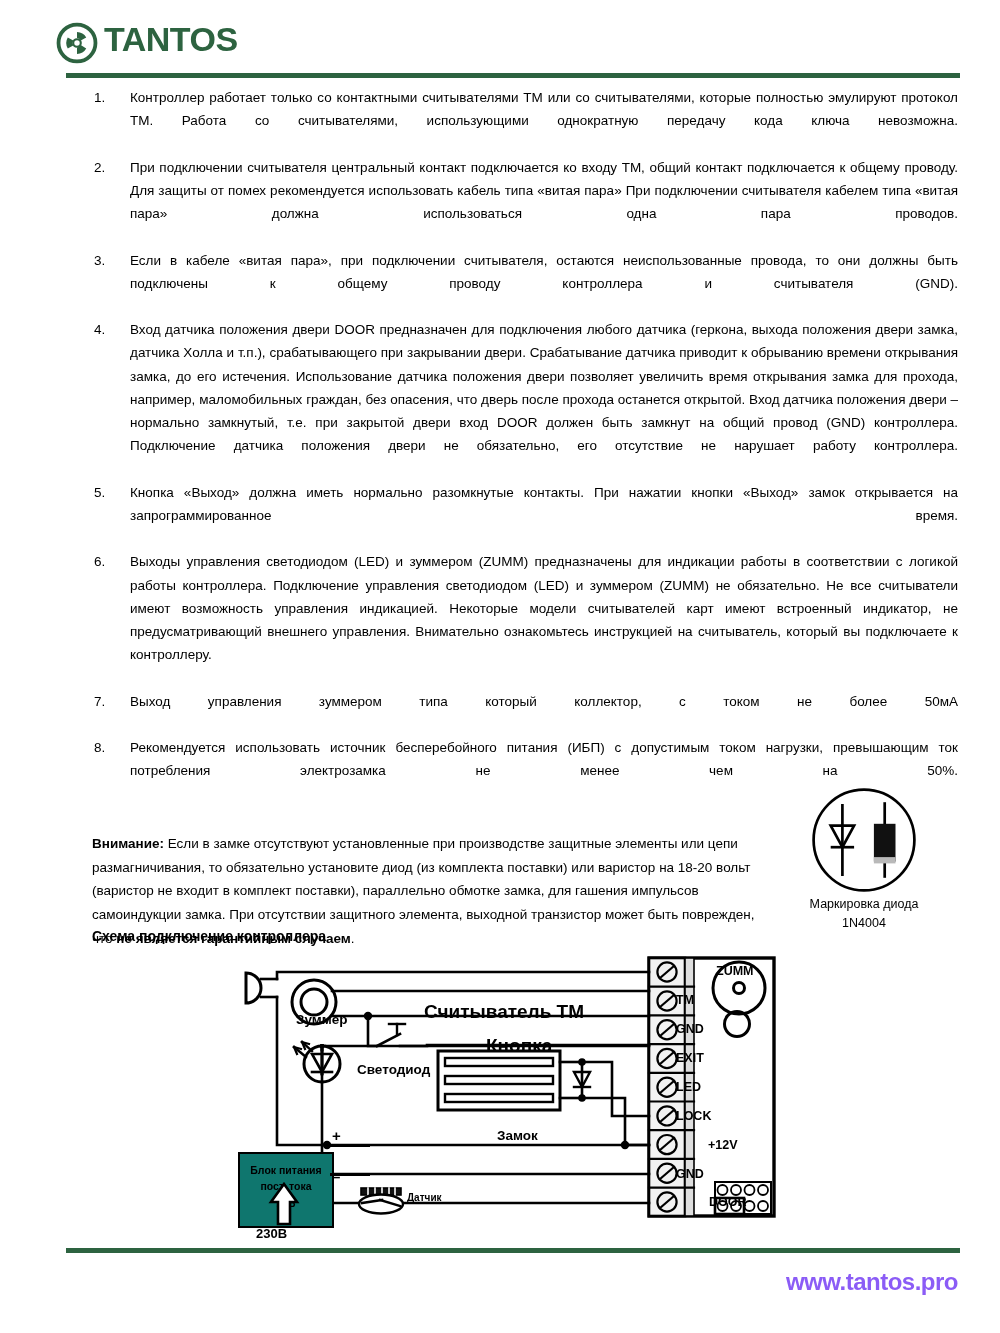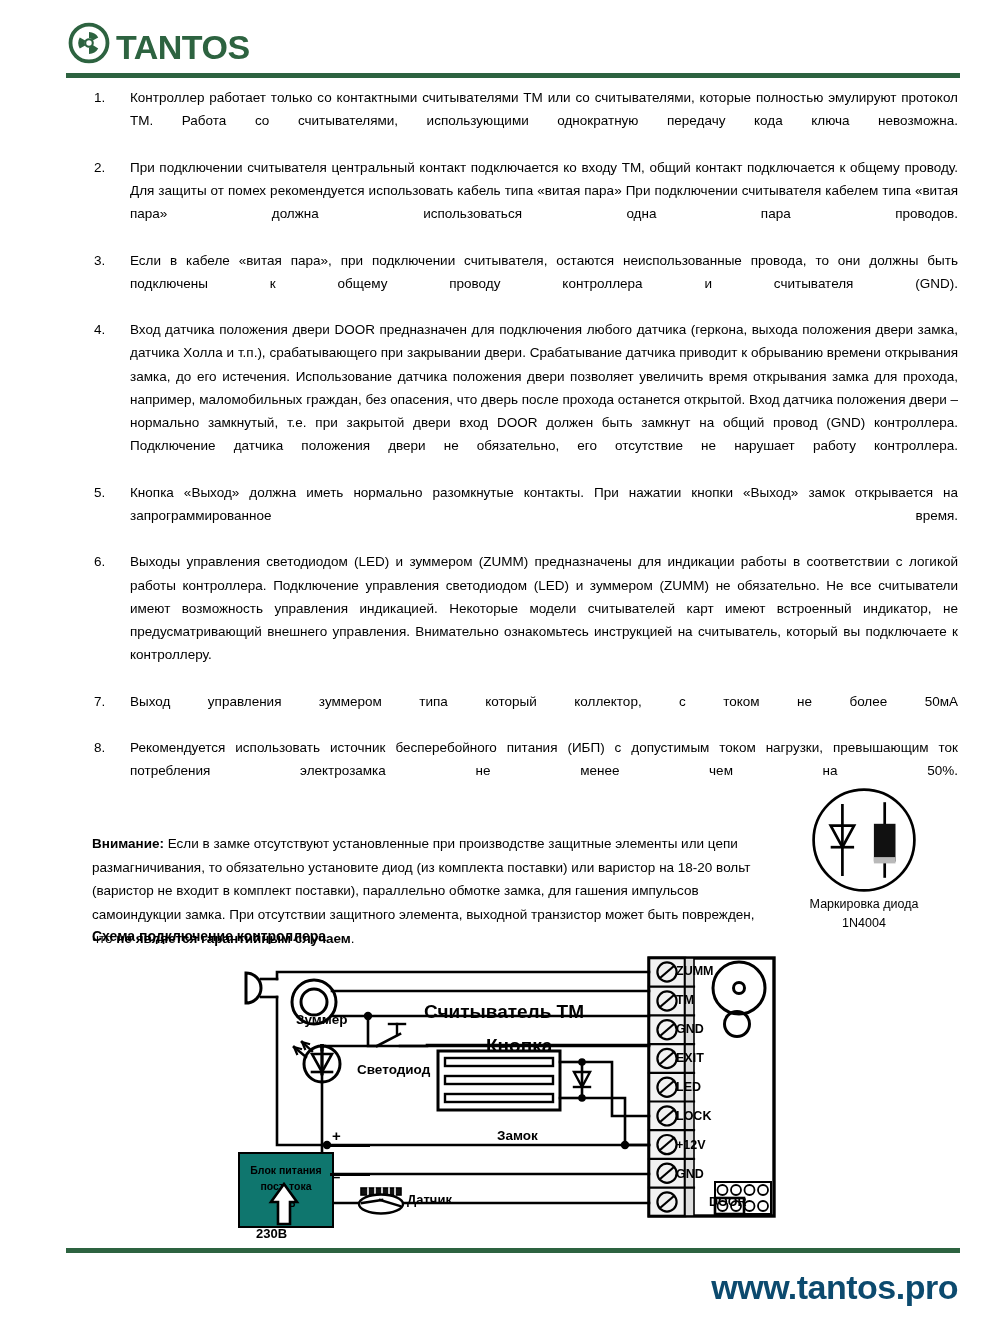--- a/index.html
+++ b/index.html
@@ -19,24 +19,24 @@
 
   
   .page-header {
     position: absolute;
     top: 0; left: 0;
     width: 1000px;
     height: 80px;
   }
   .brand {
     position: absolute;
-    left: 68px;
+    left: 56px;
     top: 22px;
     display: flex;
-    align-items: flex-end;
+    align-items: flex-start;
     gap: 6px;
   }
   .brand-mark { width: 42px; height: 42px; display:block; }
   .brand-word {
     font-family: "Liberation Sans", sans-serif;
     font-size: 34px;
     font-weight: bold;
     letter-spacing: -0.5px;
     color: #2d6340;
     line-height: 1;
@@ -140,23 +140,23 @@
     left: 66px;
     top: 1248px;
     width: 894px;
     height: 5px;
     background: #2d6340;
   }
   .footer-url {
     position: absolute;
     right: 42px;
     top: 1268px;
-    font-size: 34px;
+    font-size: 24px;
     font-weight: bold;
-    color: #0c4a6e;
+    color: #8b5cf6;
     letter-spacing: -0.5px;
   }
 </style>
 </head>
 <body>
 
 <div class="page-header">
   <div class="brand">
     <span>
       <svg class="brand-mark" viewBox="0 0 100 100" aria-hidden="true">
@@ -433,28 +433,28 @@
 <svg style="position:absolute; left:268px; top:1182px;" width="32" height="44">
   <polygon points="16,2 29,20 22,20 22,42 10,42 10,20 3,20" fill="#fff" stroke="#000" stroke-width="2.6"></polygon>
 </svg>
 <div style="position:absolute; left:256px; top:1226px; font-size:13px; font-weight:bold;">230В</div>
 
 <div style="position:absolute; left:296px; top:1012px; font-size:13.5px; font-weight:bold;">Зуммер</div>
 <div style="position:absolute; left:424px; top:1001px; font-size:19px; font-weight:bold;">Считыватель ТМ</div>
 <div style="position:absolute; left:486px; top:1035px; font-size:19px; font-weight:bold;">Кнопка</div>
 <div style="position:absolute; left:357px; top:1062px; font-size:13.5px; font-weight:bold;">Светодиод</div>
 <div style="position:absolute; left:497px; top:1128px; font-size:13.5px; font-weight:bold;">Замок</div>
-<div style="position:absolute; left:407px; top:1192px; font-size:13px; font-weight:bold;">Датчик</div>
+<div style="position:absolute; left:407px; top:1192px; font-size:10px; font-weight:bold;">Датчик</div>
 
 <div style="position:absolute; left:676px; top:950px; width:78px; height:275px; font-size:12.5px; font-weight:bold; font-family:'Liberation Sans',sans-serif;">
-  <div style="position:absolute; top:14px;  left:0;">ZUMM</div>
+  <div style="position:absolute; top:14px;  left:0;padding-left:40px;">ZUMM</div>
   <div style="position:absolute; top:43px;  left:0;">TM</div>
   <div style="position:absolute; top:72px;  left:0;">GND</div>
   <div style="position:absolute; top:101px; left:0;">EXIT</div>
   <div style="position:absolute; top:130px; left:0;">LED</div>
   <div style="position:absolute; top:159px; left:0;">LOCK</div>
-  <div style="position:absolute; top:188px; left:0;">+12V</div>
+  <div style="position:absolute; top:188px; left:0;padding-left:32px;">+12V</div>
   <div style="position:absolute; top:217px; left:0;">GND</div>
   <div style="position:absolute; top:245px; left:0;margin-left:33px;">DOOR</div>
 </div>
 
 <div class="rule-bottom"></div>
 <div class="footer-url">www.tantos.pro</div>
 
 </body></html>

